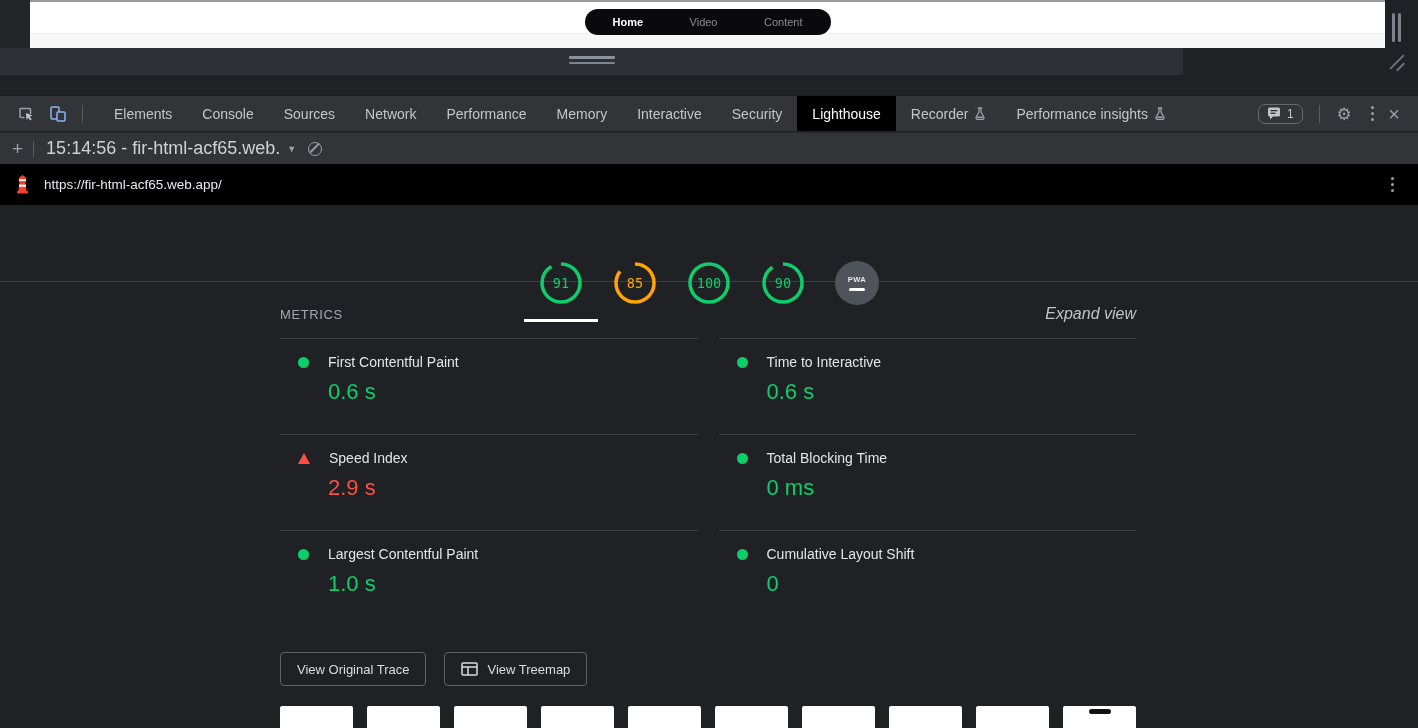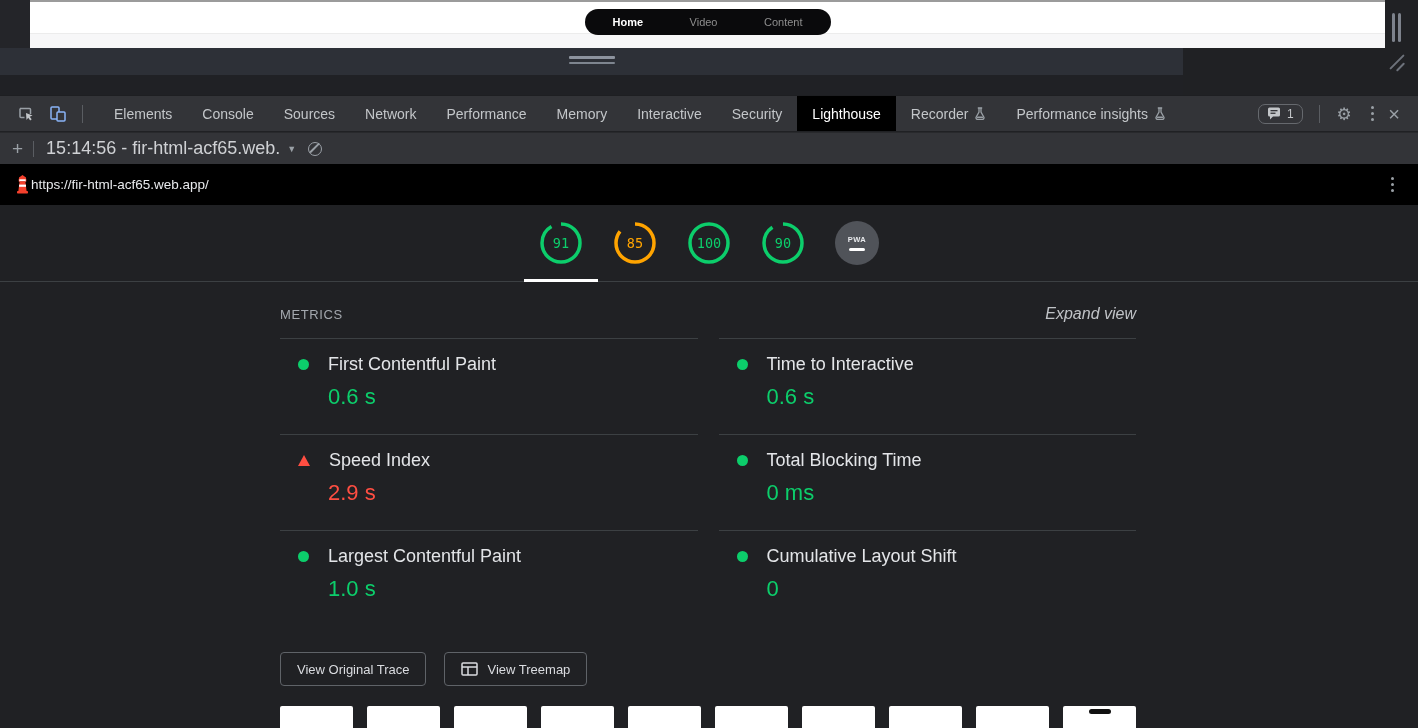--- a/index.html
+++ b/index.html
@@ -44,42 +44,42 @@
   .historybar { position:absolute; top:132px; left:0; width:100%; height:32px; background:#333438; border-top:1px solid #28292c; display:flex; align-items:center; padding-left:12px; }
   .plus { font-size:19px; color:#9aa0a6; cursor:pointer; margin-right:10px; line-height:1; }
   .hist-sep { width:1px; height:16px; background:#5a5d62; margin-right:12px; }
   .hist-label { font-size:18px; color:#cfd1d4; cursor:pointer; }
   .hist-arrow { font-size:9px; color:#9aa0a6; margin:0 12px 0 7px; cursor:pointer; }
   .block-icon { width:14px; height:14px; border:1.6px solid #9aa0a6; border-radius:50%; position:relative; cursor:pointer; }
   .block-icon::after { content:""; position:absolute; left:-1px; top:4.6px; width:13px; height:1.6px; background:#9aa0a6; transform:rotate(-45deg); }
 
   
   .urlbar { position:absolute; top:164px; left:0; width:100%; height:41px; background:#000000; display:flex; align-items:center; padding:0 14px; }
-  .urlbar .url { font-size:13.5px; color:#e8eaed; }
+  .urlbar .url { font-size:13.5px; color:#e8eaed; margin-left:13px; }
   .urlbar .kebab { margin-left:auto; }
 
   
   .gaugerow { position:absolute; top:205px; left:0; width:100%; height:77px; background:#202124; border-bottom:1px solid #3c4043; display:flex; justify-content:center; }
-  .gauge-cell { width:74px; height:100%; display:flex; align-items:center; justify-content:center; position:relative; cursor:pointer; }
+  .gauge-cell { width:74px; height:100%; display:flex; align-items:center; justify-content:center; position:relative; cursor:pointer;margin-top:40px; }
   .gauge-underline { position:absolute; bottom:-1px; left:0; width:74px; height:3px; background:#ffffff; }
   .pwa-badge { width:44px; height:44px; border-radius:50%; background:#505359; display:flex; flex-direction:column; align-items:center; justify-content:center; }
   .pwa-badge .pwa-text { font-size:7.5px; font-weight:bold; color:#e8eaed; letter-spacing:.5px; }
   .pwa-badge .pwa-dash { width:16px; height:3.5px; background:#ffffff; border-radius:2px; margin-top:4px; }
 
   
   .report { position:absolute; top:282px; left:280px; width:856px; }
   .report-header { height:56px; display:flex; align-items:center; justify-content:space-between; padding-top:8px; }
   .metrics-title { font-size:13px; font-weight:500; letter-spacing:.6px; color:#a3a8ae; }
   .expand-view { font-size:16px; color:#c0c3c7; cursor:pointer;font-style:italic; }
   .metric-grid { display:grid; grid-template-columns:1fr 1fr; column-gap:21px; }
   .metric-cell { border-top:1px solid #3c4043; height:96px; padding:15px 0 0 18px; }
   .metric-head { display:flex; align-items:center; }
   .dot { width:11px; height:11px; border-radius:50%; background:#0cce6b; }
   .tri { width:0; height:0; border-left:6.5px solid transparent; border-right:6.5px solid transparent; border-bottom:11px solid #ff4e42; }
-  .metric-label { font-size:18px; color:#e3e5e8; margin-left:19px; }
+  .metric-label { font-size:14px; color:#e3e5e8; margin-left:19px; }
   .metric-value { font-size:22px; margin:9px 0 0 30px; }
   .metric-value.good { color:#0cce6b; }
   .metric-value.poor { color:#ff4e42; }
   .btn-row { display:flex; gap:18px; margin-top:26px; }
   .lh-btn { display:flex; align-items:center; gap:9px; height:34px; padding:0 16px; background:transparent; border:1px solid #5f6368; border-radius:4px; font-size:13px; color:#dadce0; font-family:"Liberation Sans", sans-serif; cursor:pointer; }
   .filmstrip { display:flex; gap:14px; margin-top:20px; }
   .thumb { width:73px; height:44px; background:#ffffff; border-radius:2px; position:relative; }
   .thumb .mini-pill { position:absolute; top:3px; left:50%; transform:translateX(-50%); width:22px; height:4.5px; background:#111111; border-radius:2.5px; }
 </style>
 </head>

